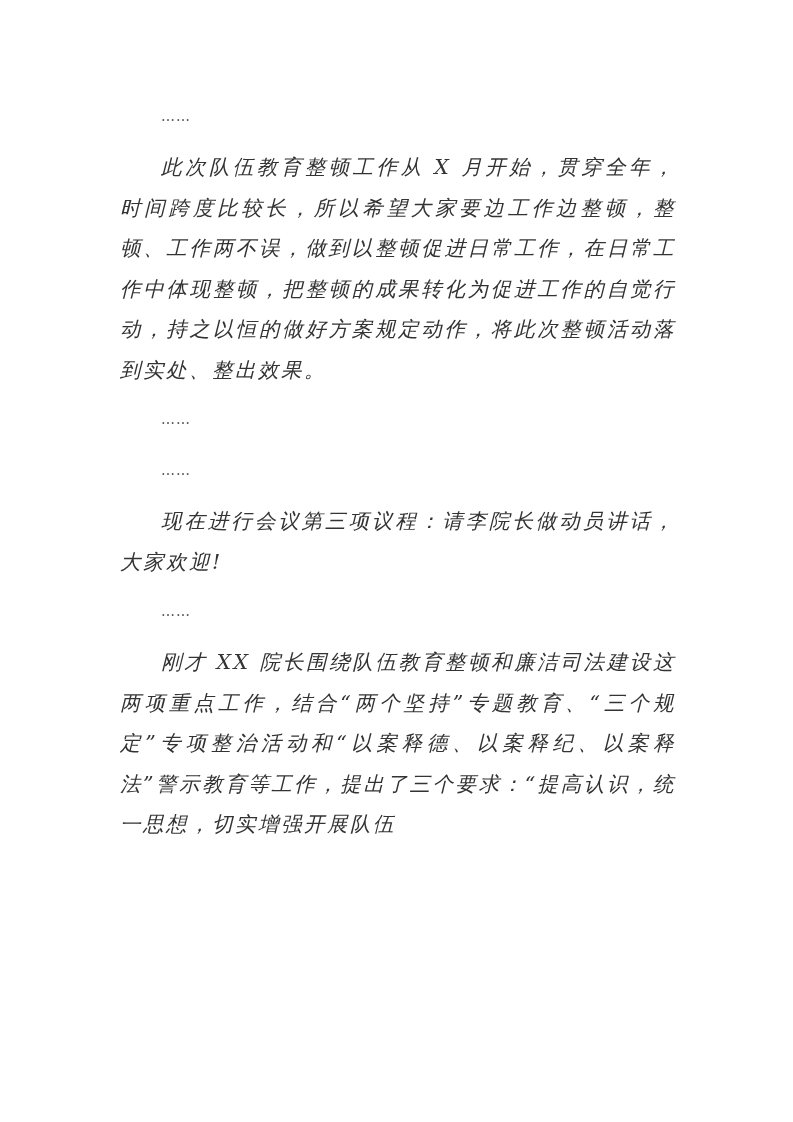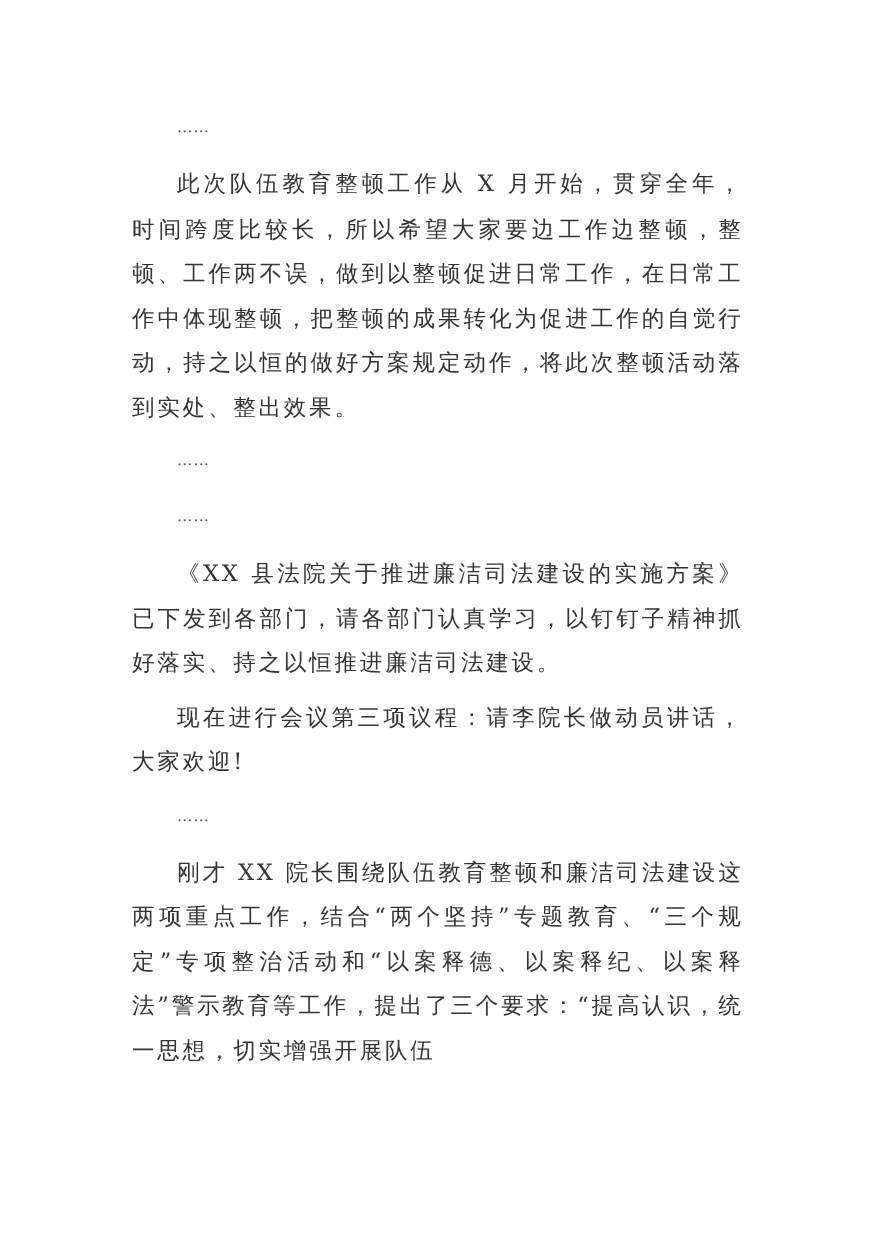--- a/index.html
+++ b/index.html
@@ -3,28 +3,27 @@
 <meta charset="utf-8">
 <style>
   html, body { margin: 0; padding: 0; background: #ffffff; }
   body { width: 793px; height: 1122px; position: relative; overflow: hidden; }
   .page {
     position: absolute; left: 120px; top: 96px; width: 556px;
     font-family: "DejaVu Serif", "Liberation Serif", serif;
     font-size: 20.5px; color: #333333; letter-spacing: 2.5px;
     line-height: 40.5px;
   }
-  .para { margin: 0 0 9px 0; text-indent: 41px; text-align: justify; }
+  .para { margin: 0 0 9px 0; text-indent: 41px; text-align: justify; font-style: italic; }
   .ellipsis { margin: 0 0 11px 0; padding-left: 41px; font-size: 14px; letter-spacing: 1px; color: #555; line-height: 40px; }
 </style>
 </head>
 <body>
 
 <div class="page">
   <div class="ellipsis">……</div>
   <p class="para">此次队伍教育整顿工作从 X 月开始，贯穿全年，时间跨度比较长，所以希望大家要边工作边整顿，整顿、工作两不误，做到以整顿促进日常工作，在日常工作中体现整顿，把整顿的成果转化为促进工作的自觉行动，持之以恒的做好方案规定动作，将此次整顿活动落到实处、整出效果。</p>
   <div class="ellipsis">……</div>
   <div class="ellipsis">……</div>
-  <p class="para">《XX 县法院关于推进廉洁司法建设的实施方案》已下发到各部门，请各部门认真学习，以钉钉子精神抓好落实、持之以恒推进廉洁司法建设。</p>
   <p class="para">现在进行会议第三项议程：请李院长做动员讲话，大家欢迎!</p>
   <div class="ellipsis">……</div>
   <p class="para">刚才 XX 院长围绕队伍教育整顿和廉洁司法建设这两项重点工作，结合“两个坚持”专题教育、“三个规定”专项整治活动和“以案释德、以案释纪、以案释法”警示教育等工作，提出了三个要求：“提高认识，统一思想，切实增强开展队伍</p>
 </div>
 
 </body></html>

